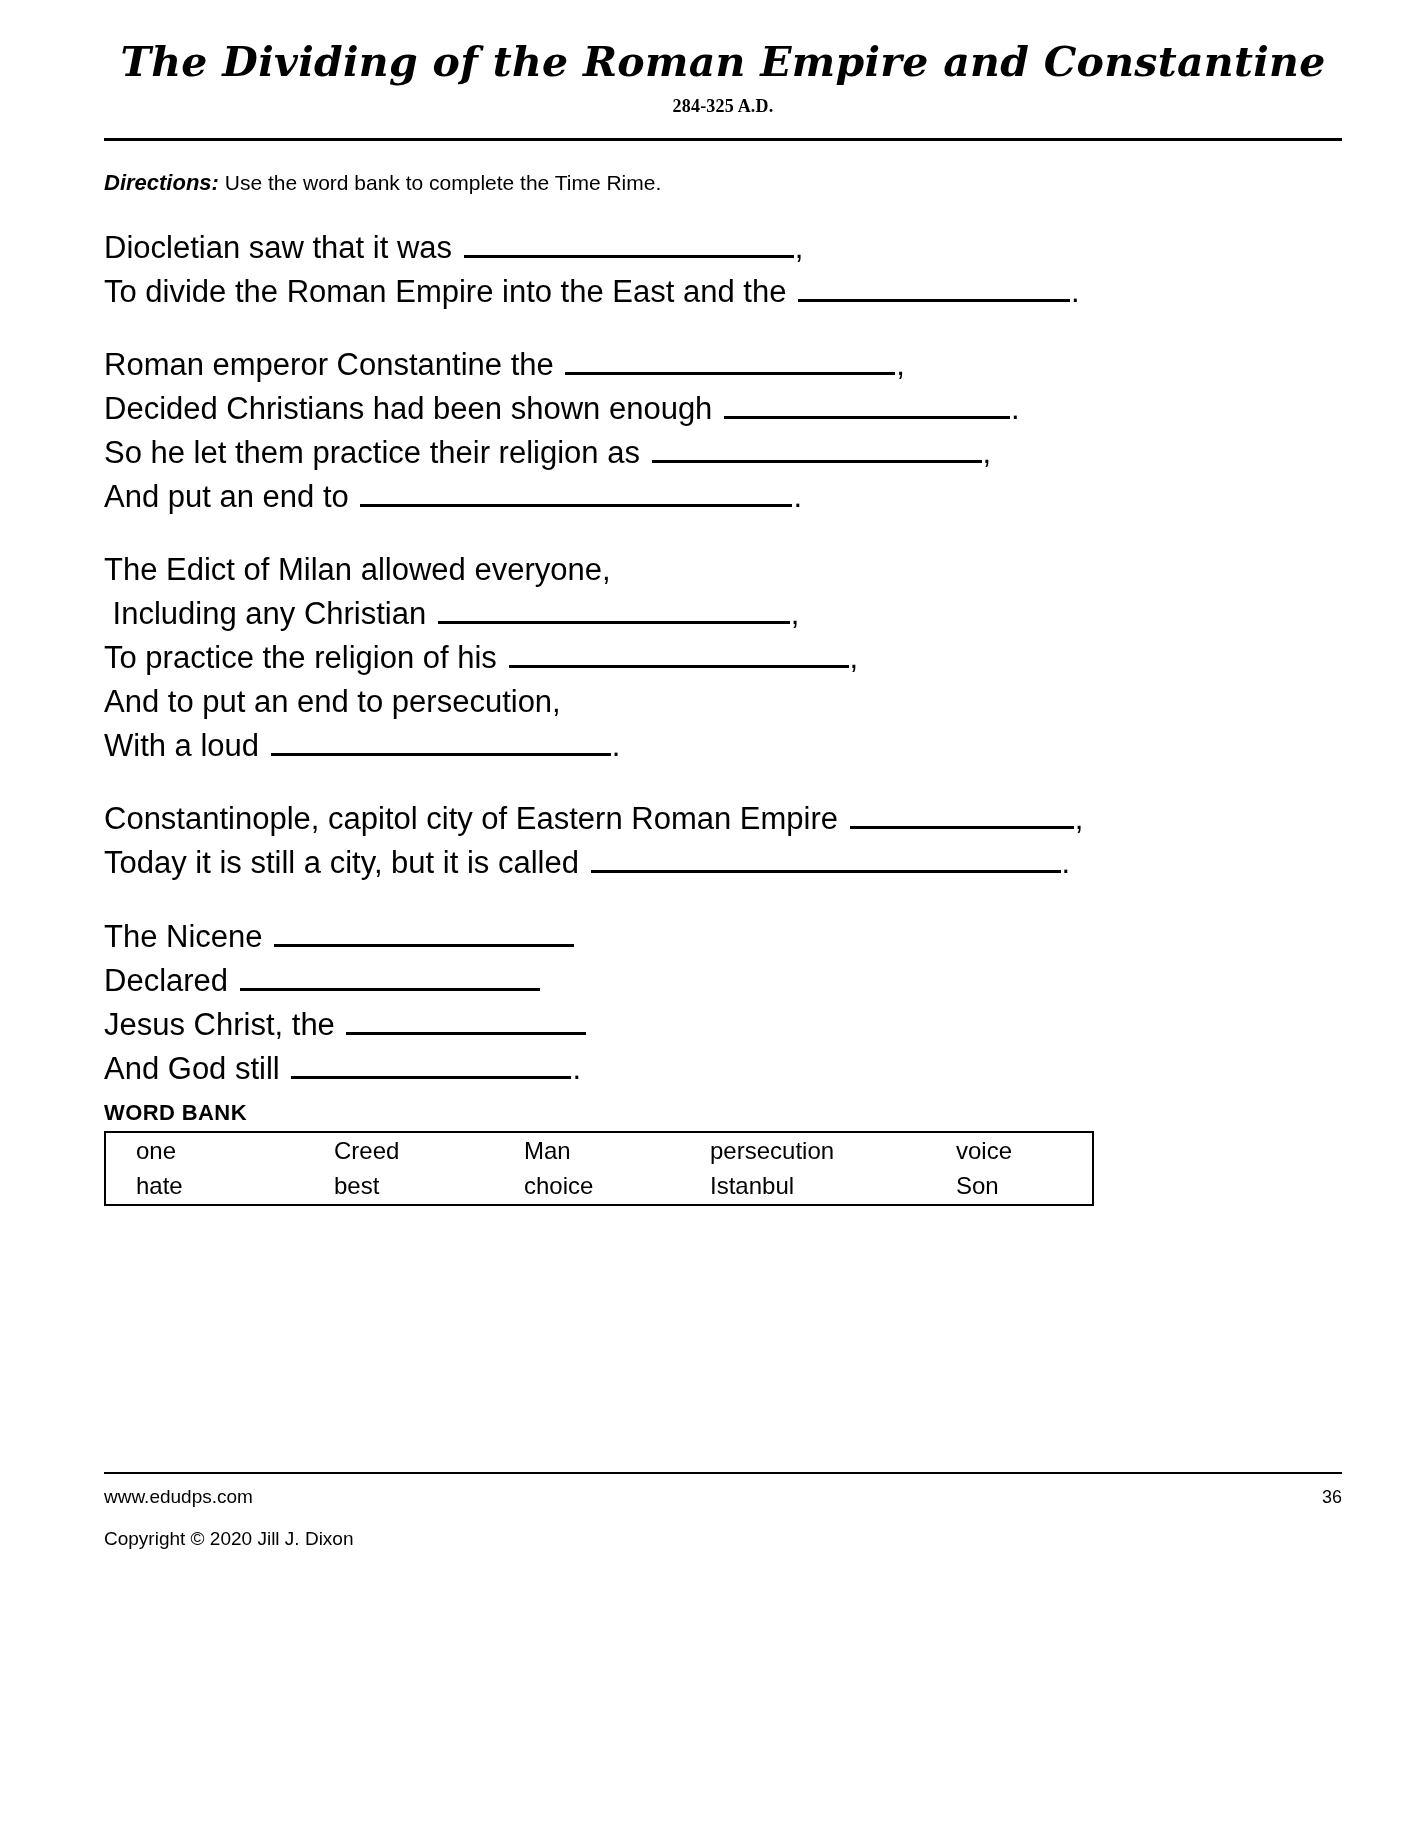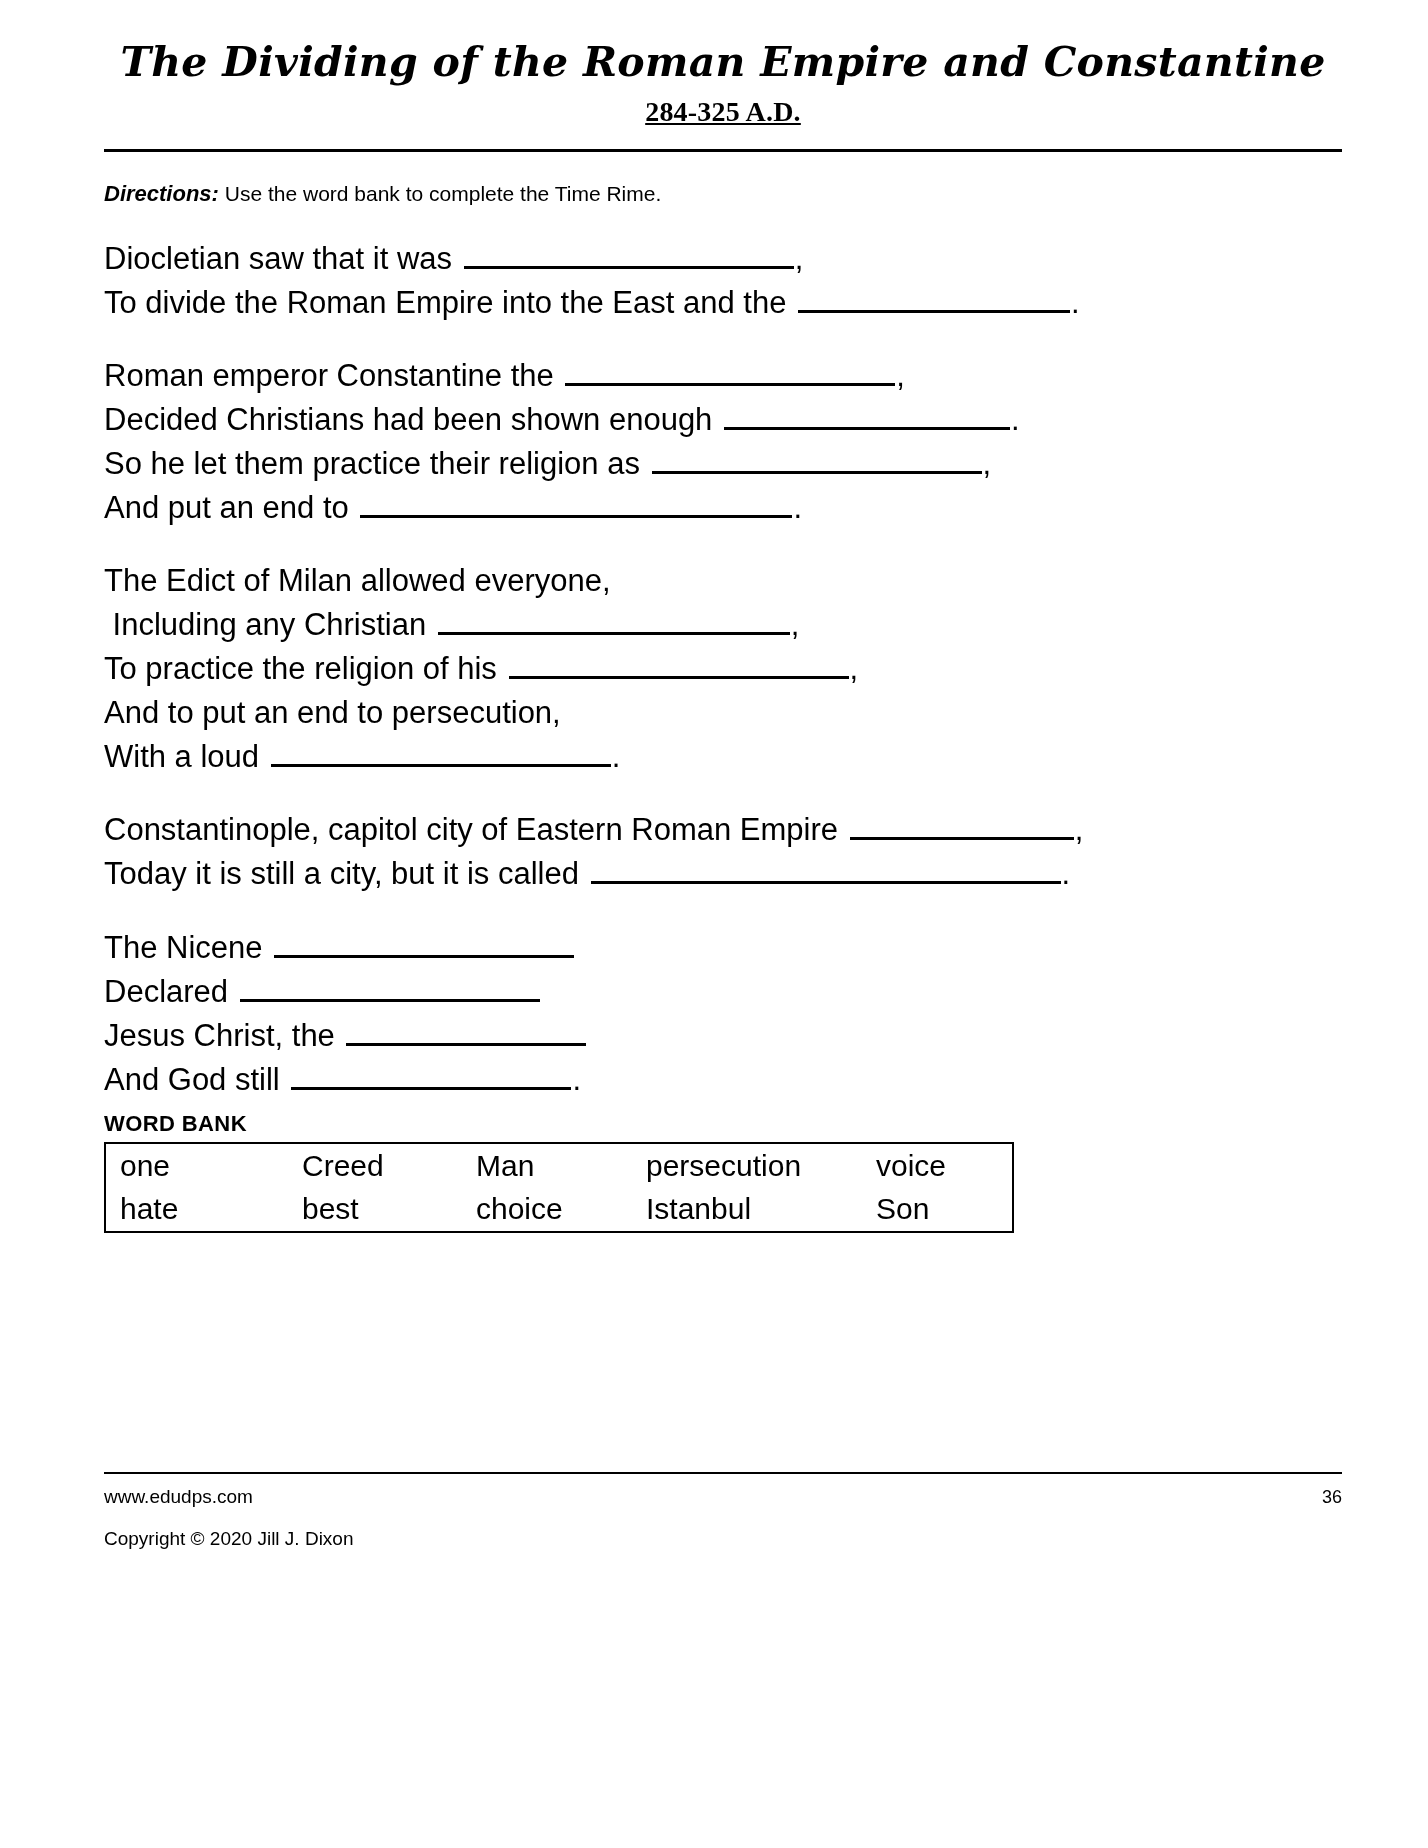--- a/index.html
+++ b/index.html
@@ -36,24 +36,23 @@
     font-style: italic;
     font-weight: bold;
     font-size: 41px;
     line-height: 1.12;
     letter-spacing: 0.3px;
     white-space: nowrap;
   }
   .doc-subtitle {
     font-family: "Liberation Serif", "DejaVu Serif", serif;
     font-weight: bold;
-    font-size: 28px;
+    font-size: 18px;
     margin-top: 10px;
     letter-spacing: 0.2px;
-    text-decoration: underline;
   }
   .header-rule {
     margin-top: 21px;
     border-top: 3px solid #000;
     width: 100%;
   }
 
   
   .directions {
     margin-top: 29px;
@@ -102,22 +101,22 @@
     letter-spacing: 0.4px;
     margin-bottom: 5px;
   }
   .wb-table {
     border: 2px solid #000;
     border-collapse: collapse;
     width: 836px;
     table-layout: fixed;
   }
   .wb-table td {
-    font-size: 30px;
-    padding: 2px 0 2px 14px;
+    font-size: 24px;
+    padding: 2px 0 2px 30px;
     line-height: 1.32;
     border: none;
     white-space: nowrap;
   }
   .wb-c0 { width: 168px; }
   .wb-c1 { width: 160px; }
   .wb-c2 { width: 156px; }
   .wb-c3 { width: 216px; }
   .wb-c4 { width: 136px; }
 

